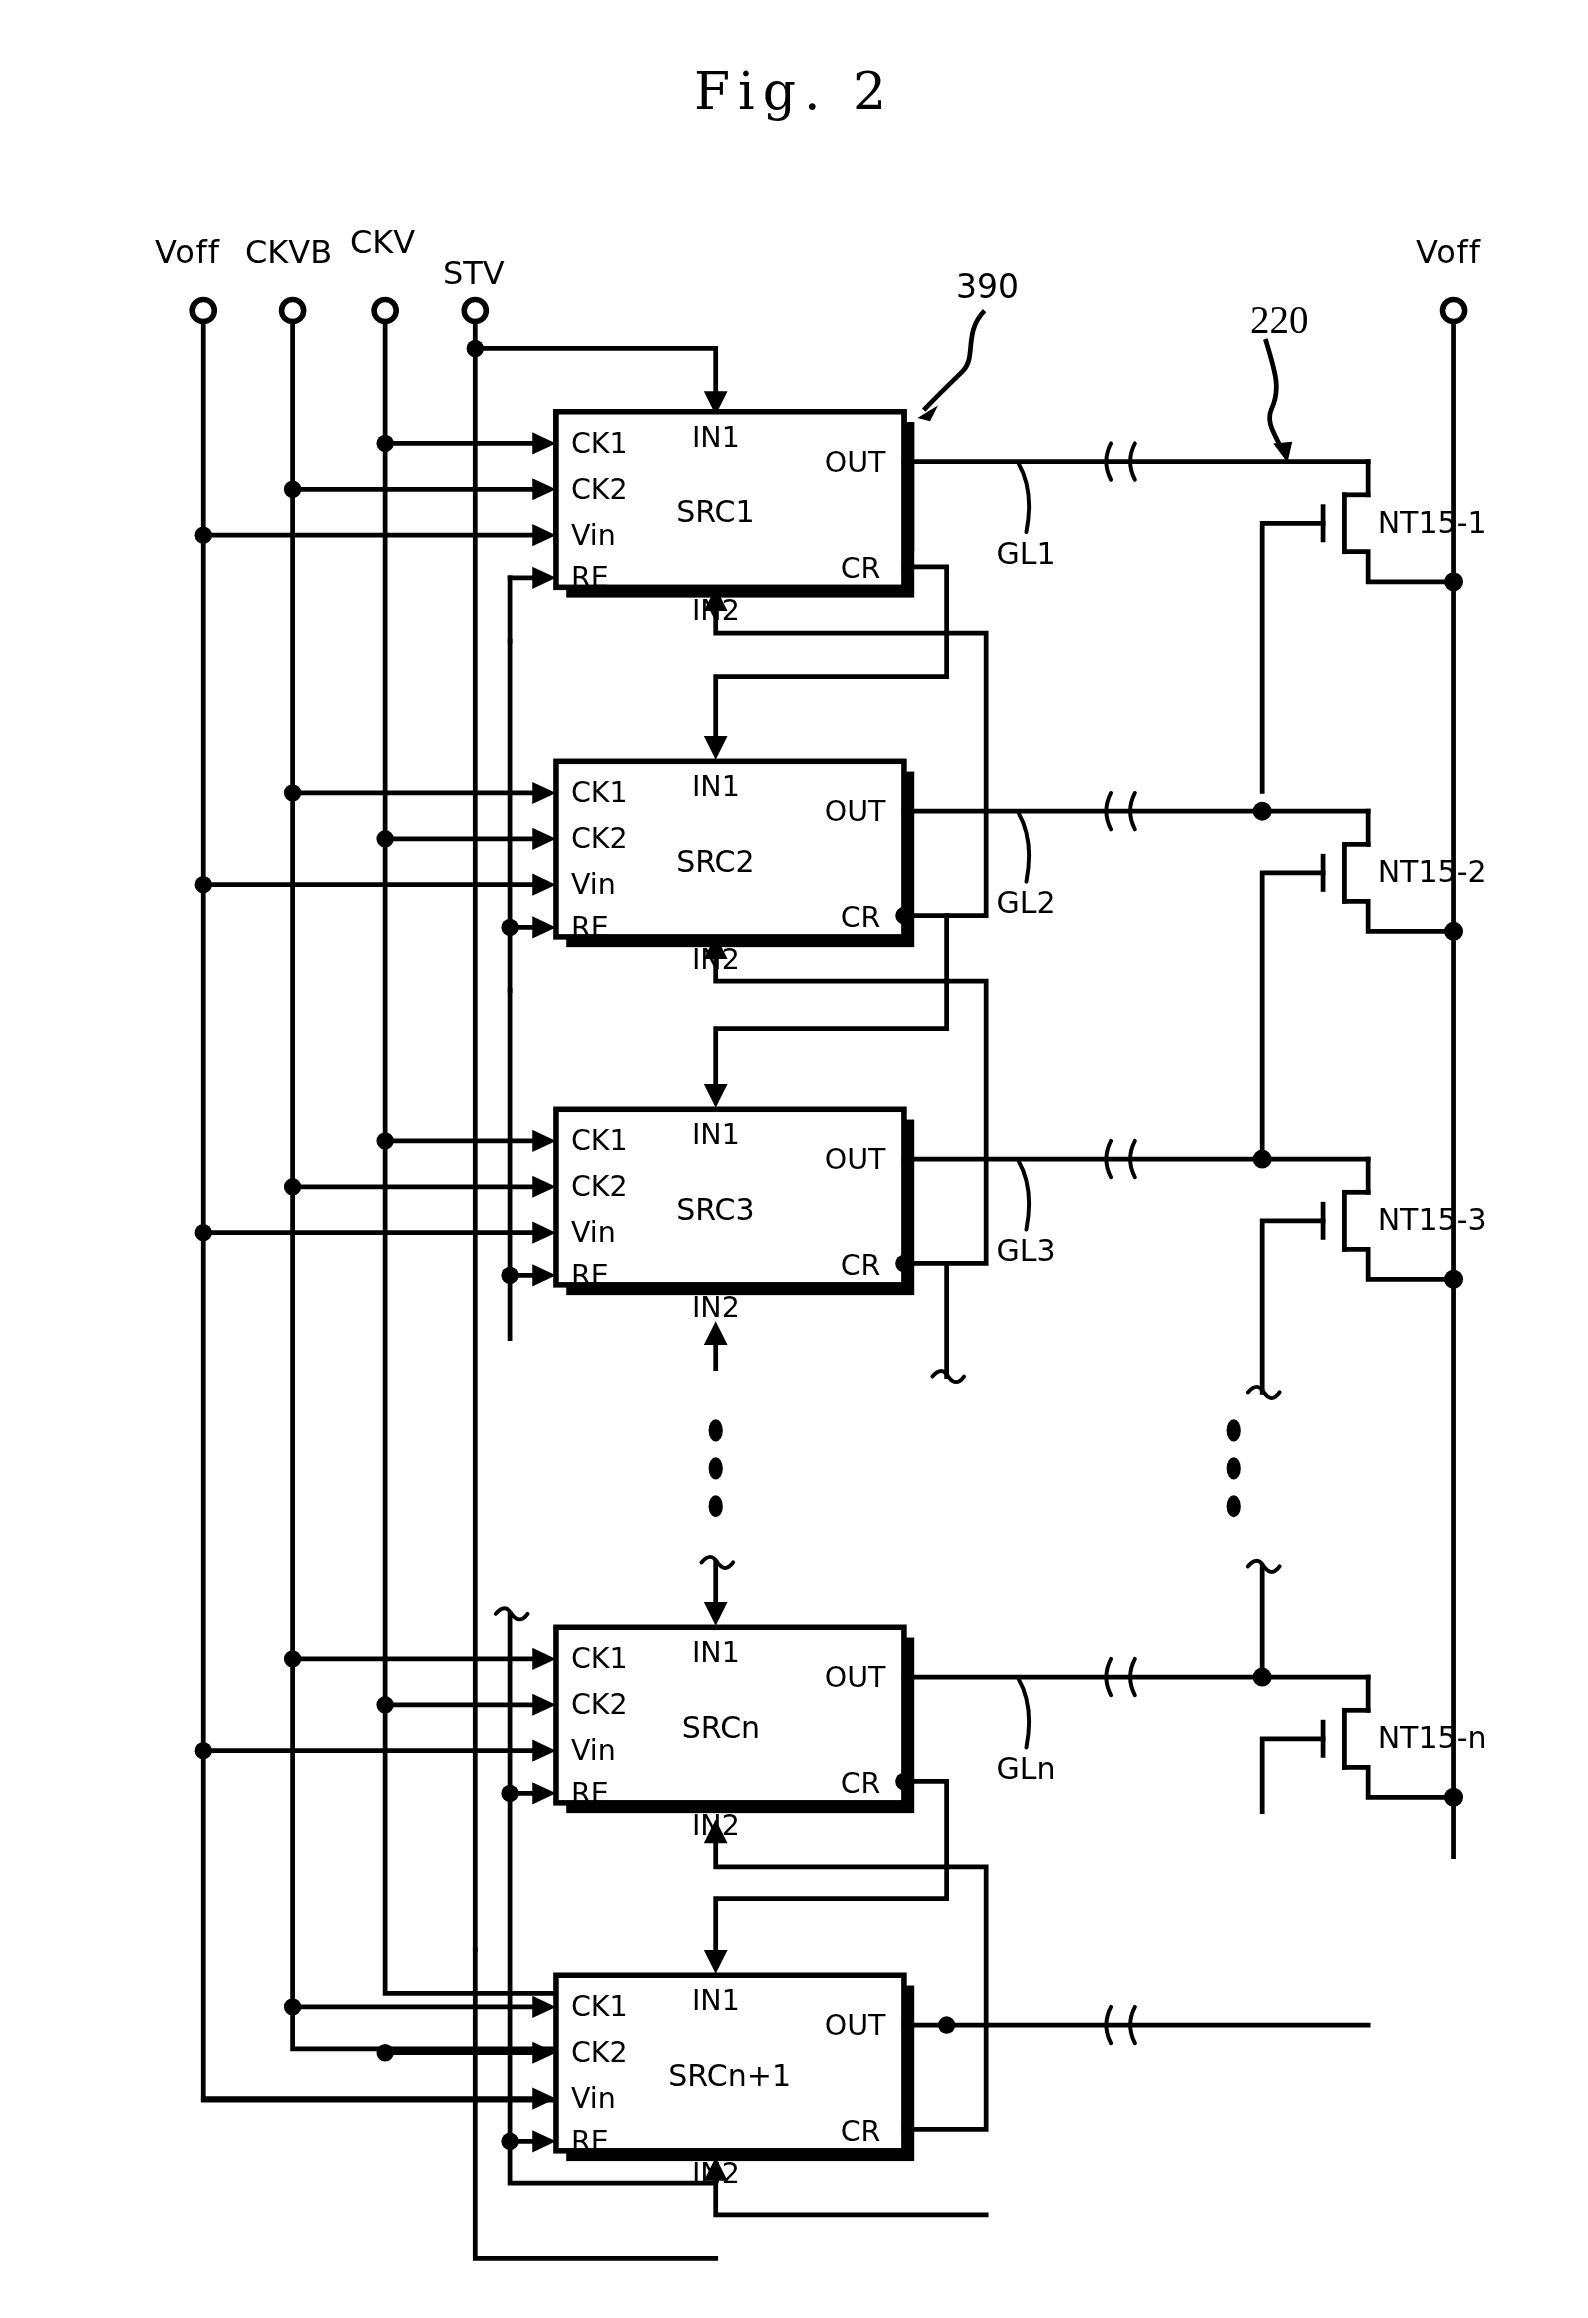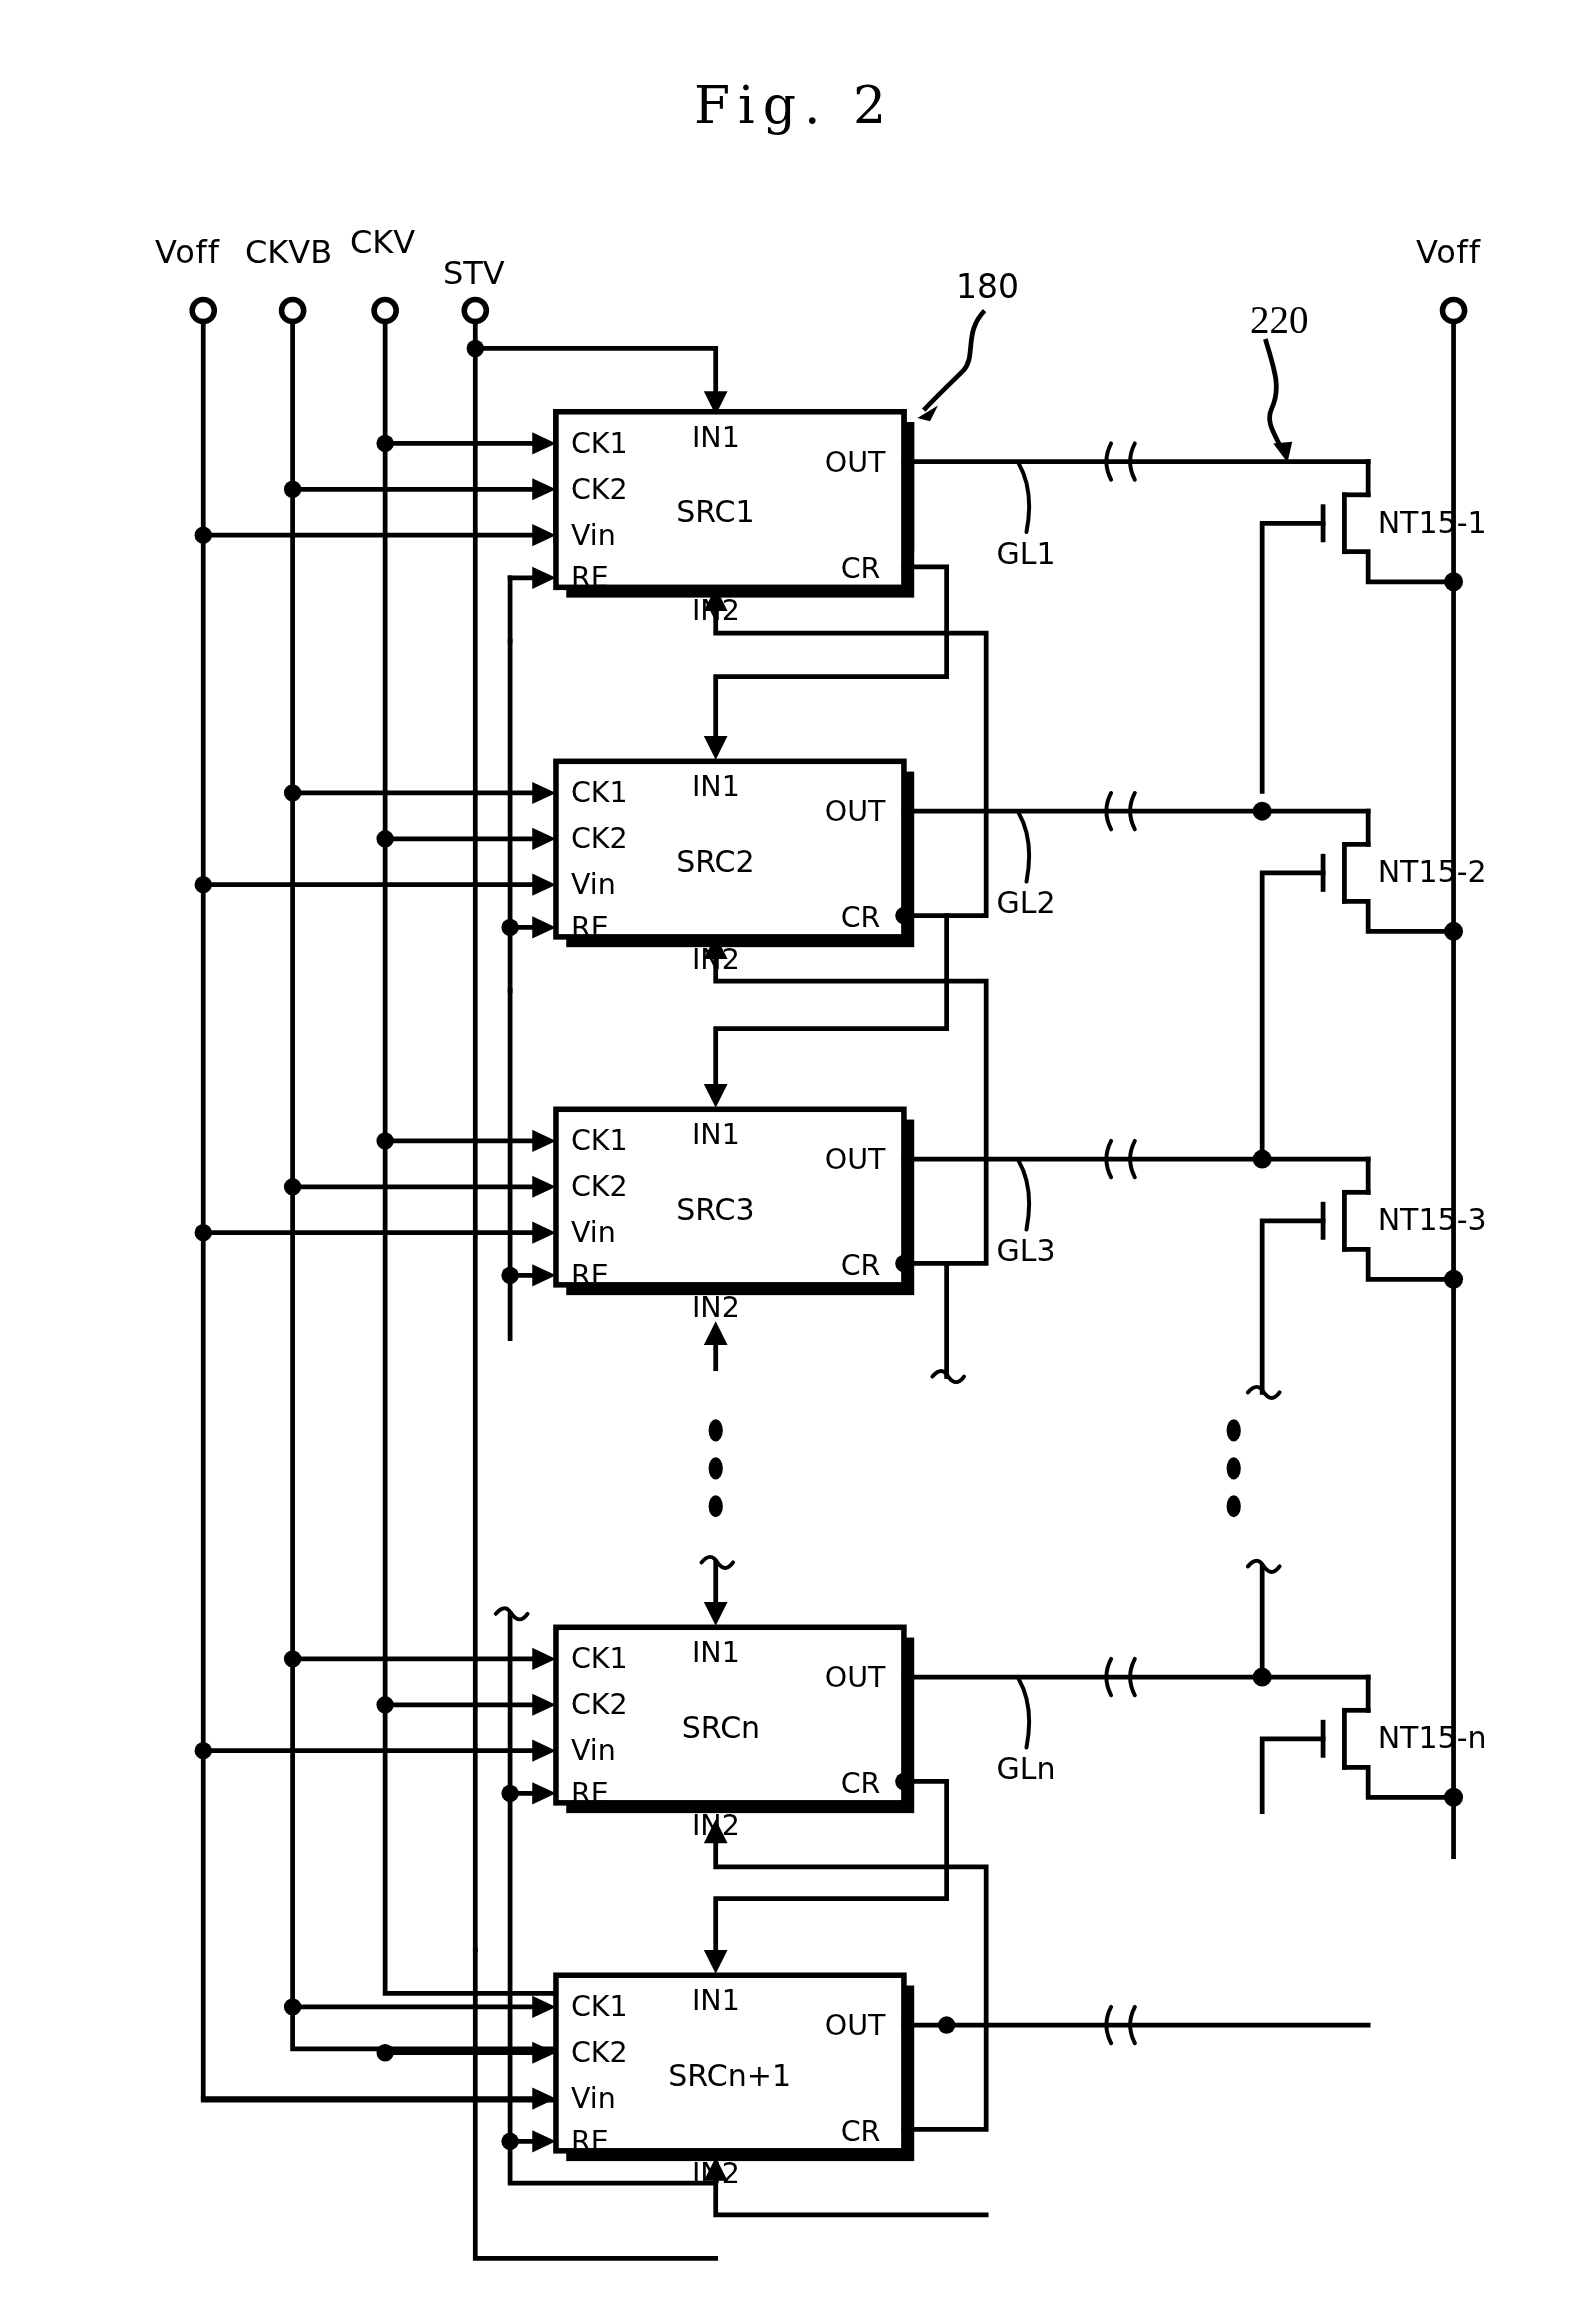--- a/index.html
+++ b/index.html
@@ -2,21 +2,21 @@
 <html style="font-size:12.7px"><head>
 <meta charset="utf-8">
 <title>Fig. 2</title>
 <style>
   html,body{margin:0;padding:0;background:#ffffff;}
   body{
     width:1588px;height:2319px;position:relative;overflow:hidden;
     font-family:"DejaVu Sans", sans-serif;
   }
   #fig-title{
-    position:absolute;left:0;top:75px;width:1588px;text-align:center;
+    position:absolute;left:0;top:61px;width:1588px;text-align:center;
     font-family:"DejaVu Serif", serif;
     font-size:52px;letter-spacing:8px;color:#000;
   }
   svg#schematic{position:absolute;left:0;top:0;width:1588px;height:2319px;}
   .wire{stroke:#000;stroke-width:6;fill:none;stroke-linecap:square;}
   .wire-thin{stroke:#000;stroke-width:5;fill:none;stroke-linecap:round;}
   .blk-rect{fill:#ffffff;stroke:#000;stroke-width:7;}
   .blk-shadow{fill:#000;}
   .term-circle{fill:#ffffff;stroke:#000;stroke-width:7;}
   .node-dot{fill:#000;}
@@ -367,21 +367,21 @@
   <path class="wire" d="M601 2465 L601 2855 L905 2855"></path>
 
 </svg>
 
 <div style="position:absolute;left:155px;top:233px;font-size:32px;font-family:'DejaVu Sans',sans-serif;letter-spacing:0.8px;">Voff</div>
 <div style="position:absolute;left:245px;top:233px;font-size:32px;font-family:'DejaVu Sans',sans-serif;">CKVB</div>
 <div style="position:absolute;left:350px;top:223px;font-size:32px;font-family:'DejaVu Sans',sans-serif;">CKV</div>
 <div style="position:absolute;left:443px;top:233px;font-size:32px;font-family:'DejaVu Sans',sans-serif;margin-top:21px;">STV</div>
 <div style="position:absolute;left:1416px;top:233px;font-size:32px;font-family:'DejaVu Sans',sans-serif;letter-spacing:0.8px;">Voff</div>
 
-<div style="position:absolute;left:956px;top:267px;font-size:33px;font-family:'DejaVu Sans',sans-serif;">180</div>
+<div style="position:absolute;left:956px;top:267px;font-size:33px;font-family:'DejaVu Sans',sans-serif;">390</div>
 <div style="position:absolute;left:1250px;top:297px;font-size:39px;font-family:Liberation Serif, serif;text-align:right;">220</div>
 
 <svg style="position:absolute;left:0;top:0;width:1588px;height:2319px;pointer-events:none;" viewBox="0 0 2008 2931">
   <path d="M1245 392 C1218 420 1235 450 1218 468 C1202 484 1185 500 1168 518" stroke="#000" stroke-width="6" fill="none"></path>
   <polygon points="1160,528 1186,512 1176,532" fill="#000"></polygon>
   <path d="M1600 428 C1612 468 1620 490 1608 516 C1600 534 1612 548 1622 570" stroke="#000" stroke-width="6" fill="none"></path>
   <polygon points="1628,584 1610,560 1634,558" fill="#000"></polygon>
 </svg>
 
 

